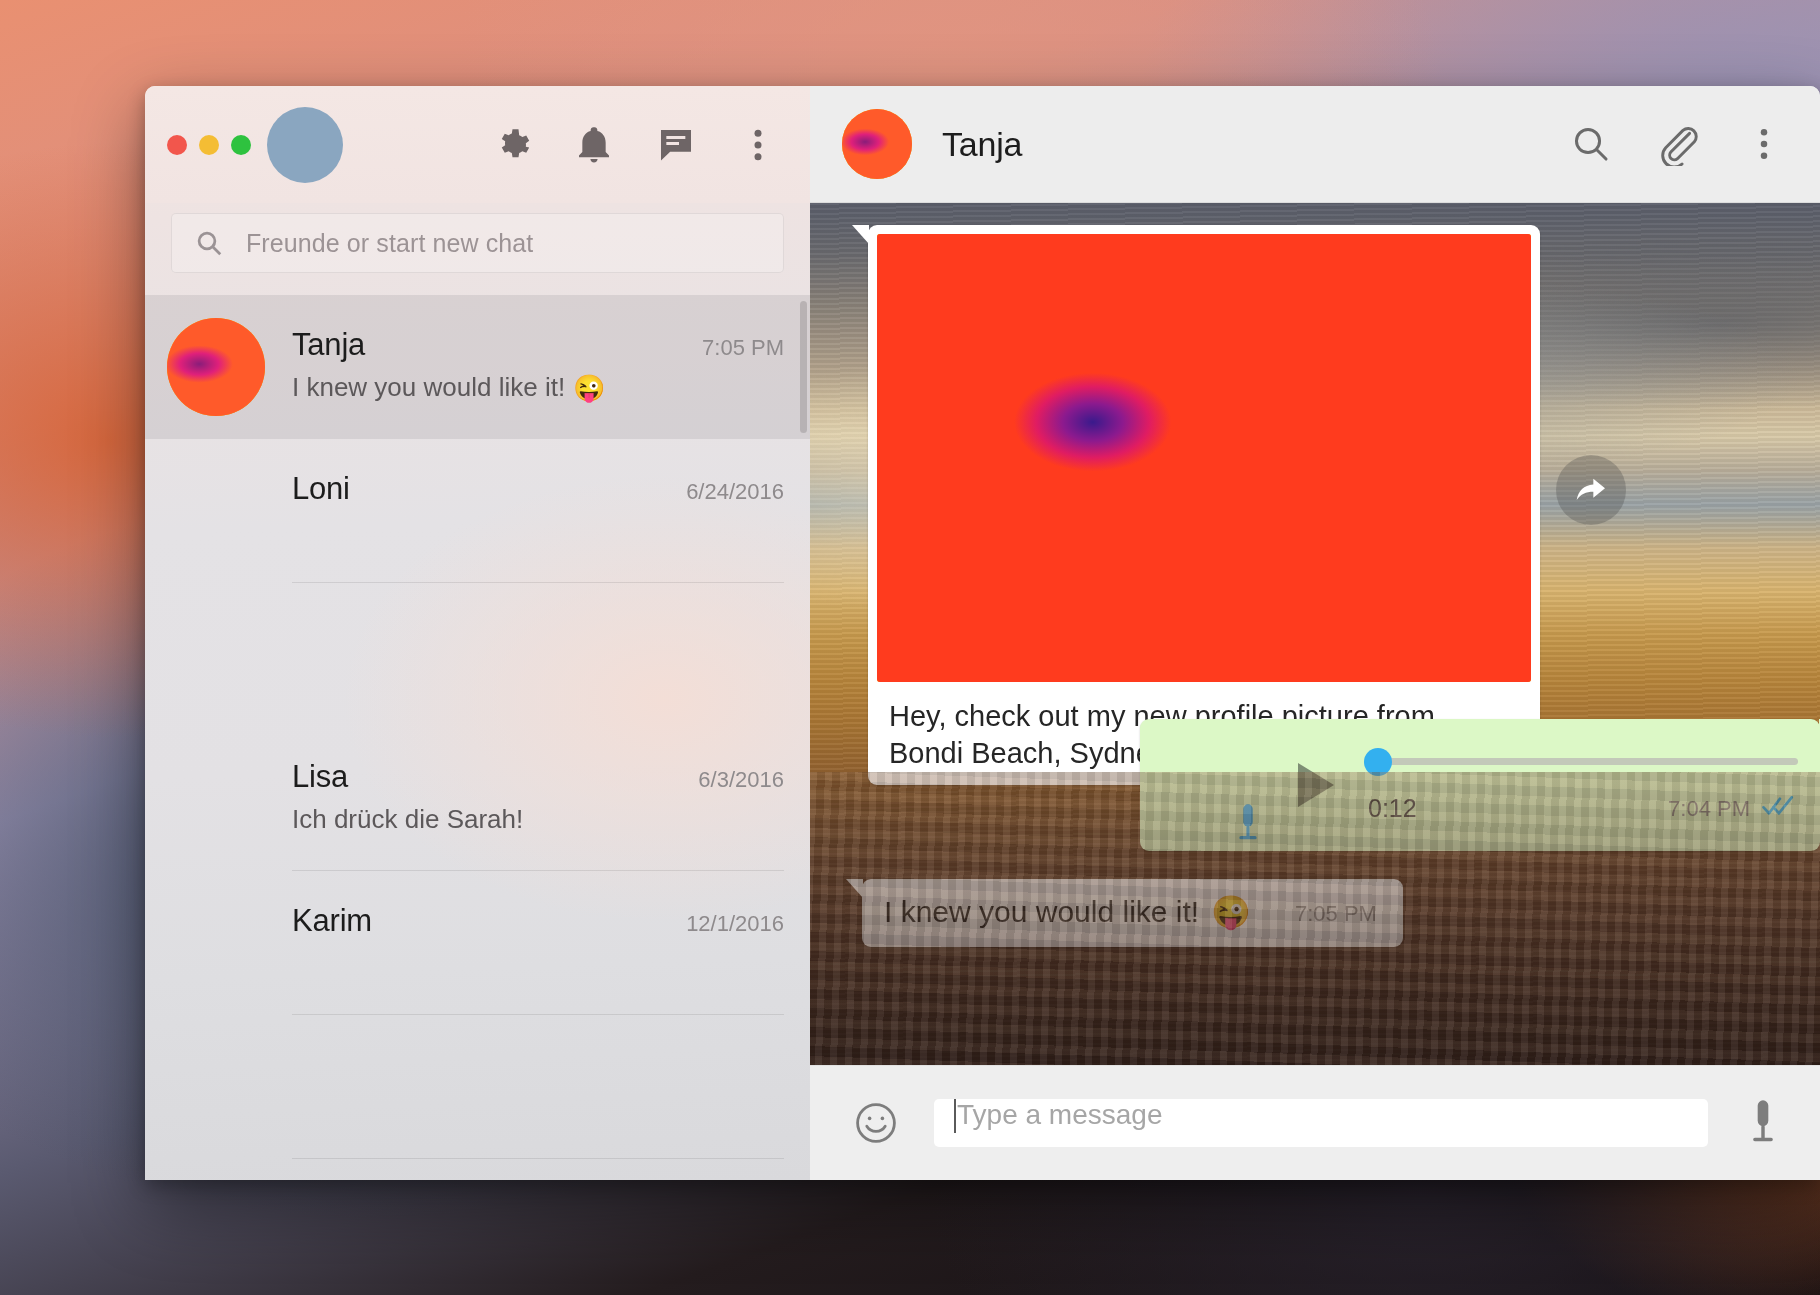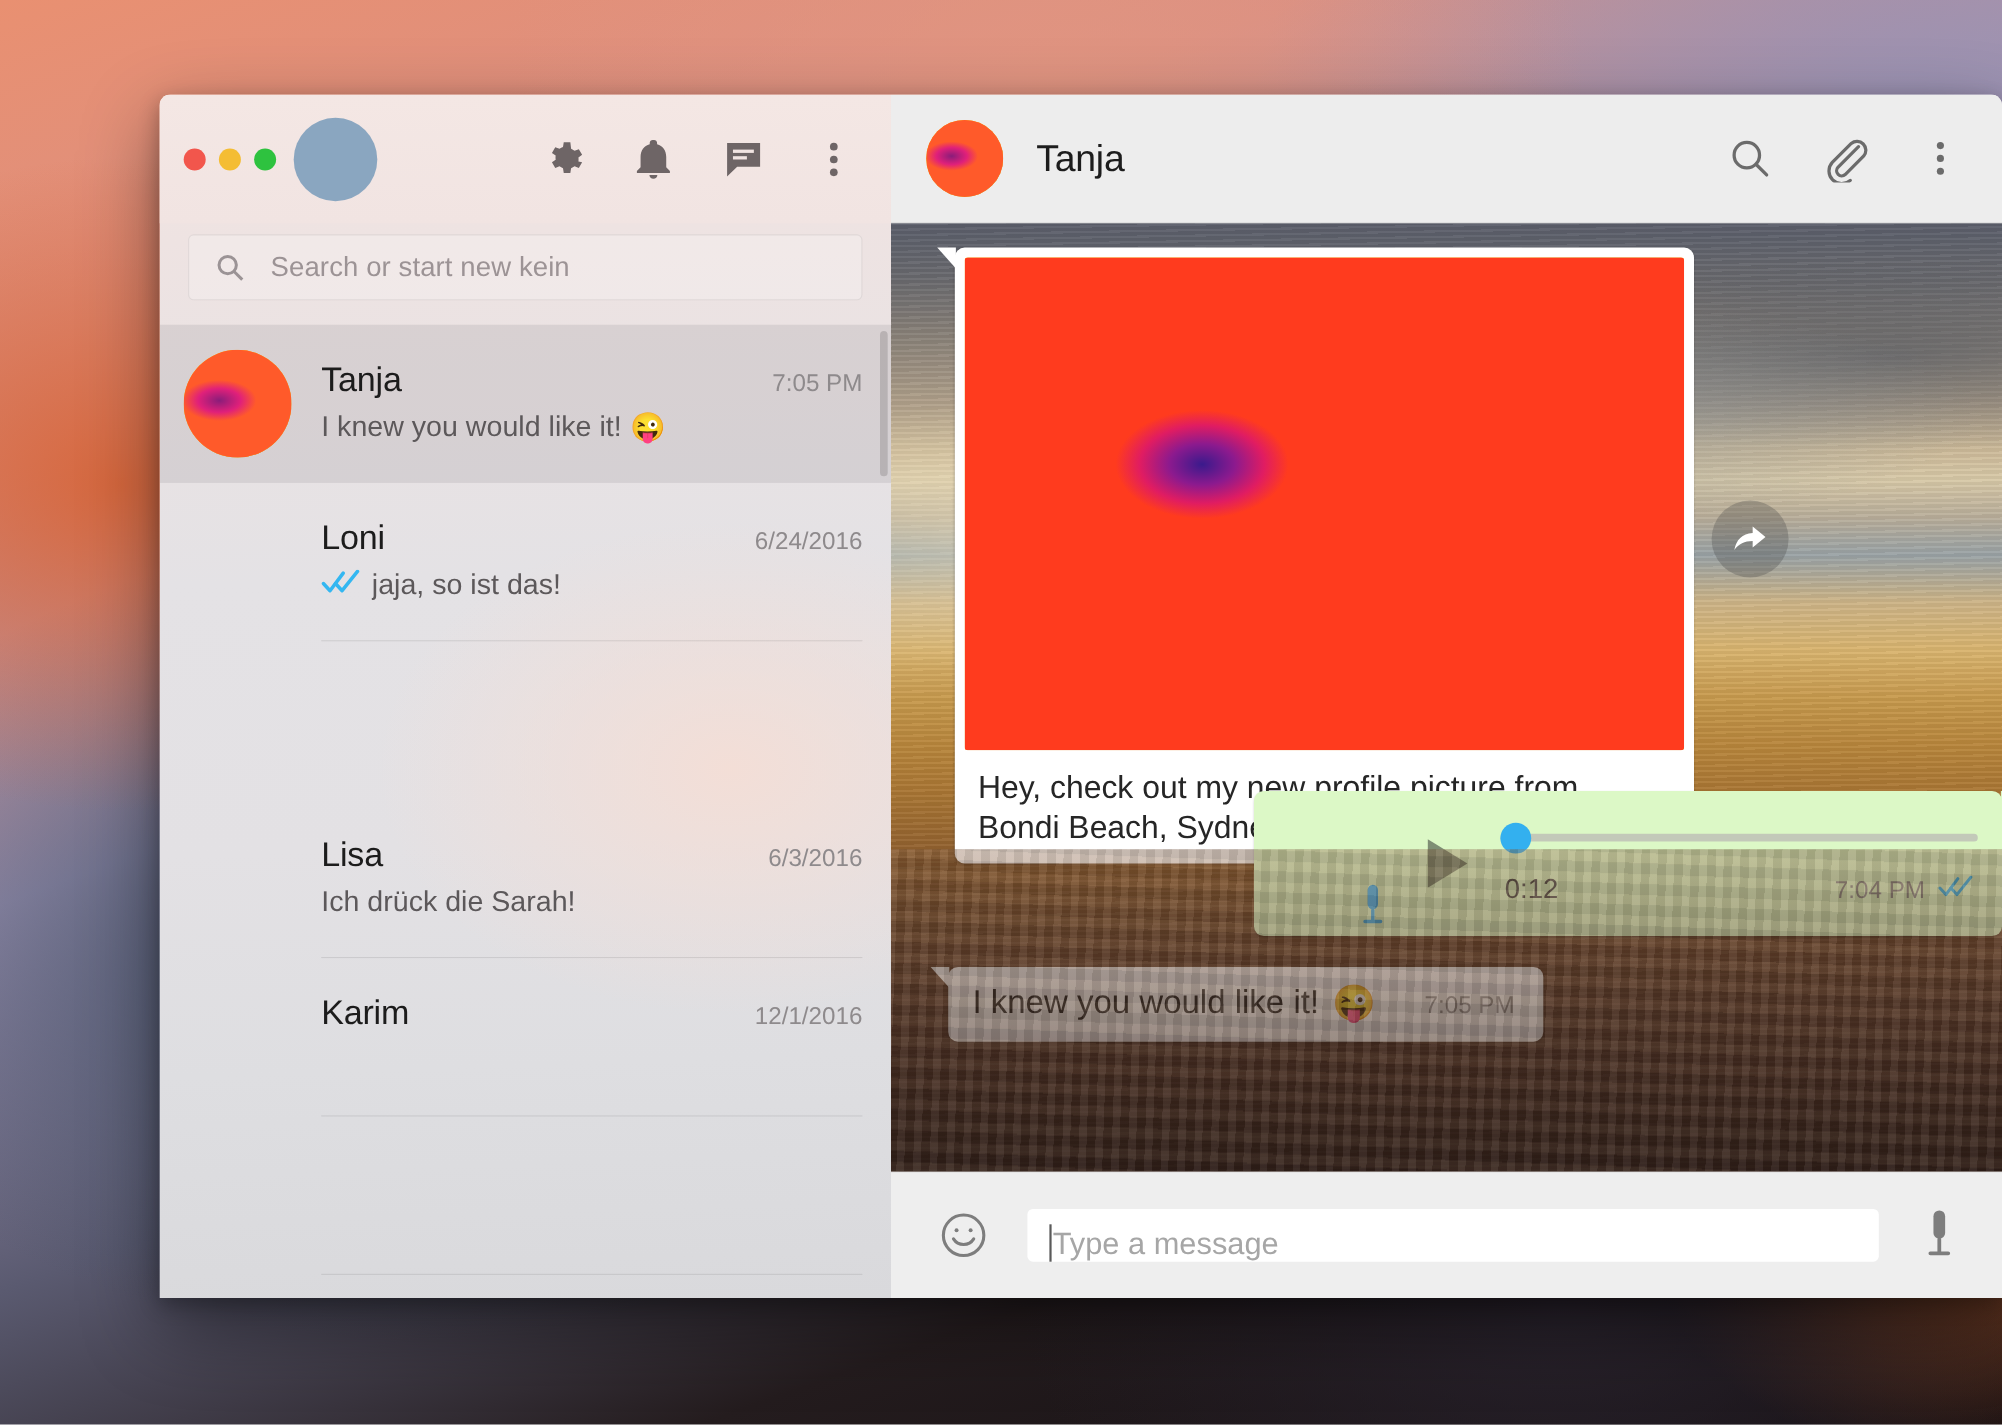--- a/index.html
+++ b/index.html
@@ -191,21 +191,21 @@
 
   
   .composer {
     height: 115px; flex: none; background: #eeeeee;
     display: flex; align-items: center; padding: 0 36px 0 42px; gap: 34px;
     border-top: 1px solid #e2e2e2;
   }
   .composer .smiley svg { display: block; }
   .input-field {
     flex: 1; height: 48px; background: #fff; border-radius: 5px;
-    display: flex; align-items: flex-end; padding: 0 20px; position: relative;
+    display: flex; align-items: flex-start; padding: 0 20px; position: relative;
   }
   .caret { width: 2px; height: 34px; background: #5a5a5a; margin-right: 1px; }
   .input-ph { font-size: 28px; color: #a6a6a6; }
   .composer .mic svg { display: block; fill: #7d7d7d; }
 
   
   .sb-scroll { position: absolute; right: 3px; top: 6px; width: 7px; height: 132px; border-radius: 4px; background: rgba(0,0,0,.17); }
 
   
   .ph { position: absolute; inset: 0; }
@@ -310,21 +310,21 @@
     </div>
 
     <div class="search-wrap">
       <div class="search-box">
         <span>
           <svg width="30" height="30" viewBox="0 0 24 24">
               <circle cx="10.4" cy="10.4" r="6.3"></circle>
               <line x1="15.2" y1="15.2" x2="21" y2="21"></line>
             </svg>
         </span>
-        <span class="search-ph">Search or start new kein</span>
+        <span class="search-ph">Freunde or start new chat</span>
       </div>
     </div>
 
     <div id="chatlist">
       <div class="sb-scroll"></div>
 
       <div class="chat-row active">
         <div class="avatar">
             <div class="ph ph-tanja"></div>
           </div>
@@ -341,29 +341,20 @@
       </div>
 
       <div class="chat-row">
         <div class="avatar">
             <div class="ph ph-loni"></div>
           </div>
         <div class="chat-meta sep">
           <div class="crow-top">
             <span class="cname">Loni</span>
             <span class="ctime">6/24/2016</span>
-          </div>
-          <div class="crow-bot">
-            <span class="ticks">
-              <svg width="38" height="22" viewBox="0 0 38 22">
-                  <path d="M2 12.5 L8 19 L20 3" fill="none" stroke="#34b7f1" stroke-width="3.2" stroke-linecap="round" stroke-linejoin="round"></path>
-                  <path d="M13 12.5 L19 19 L33 1.5" fill="none" stroke="#34b7f1" stroke-width="3.2" stroke-linecap="round" stroke-linejoin="round"></path>
-                </svg>
-            </span>
-            <span class="cmsg">jaja, so ist das!</span>
           </div>
         </div>
       </div>
 
       <div class="chat-row">
         <div class="avatar">
             <div class="ph ph-sarah"></div>
           </div>
       </div>
 

